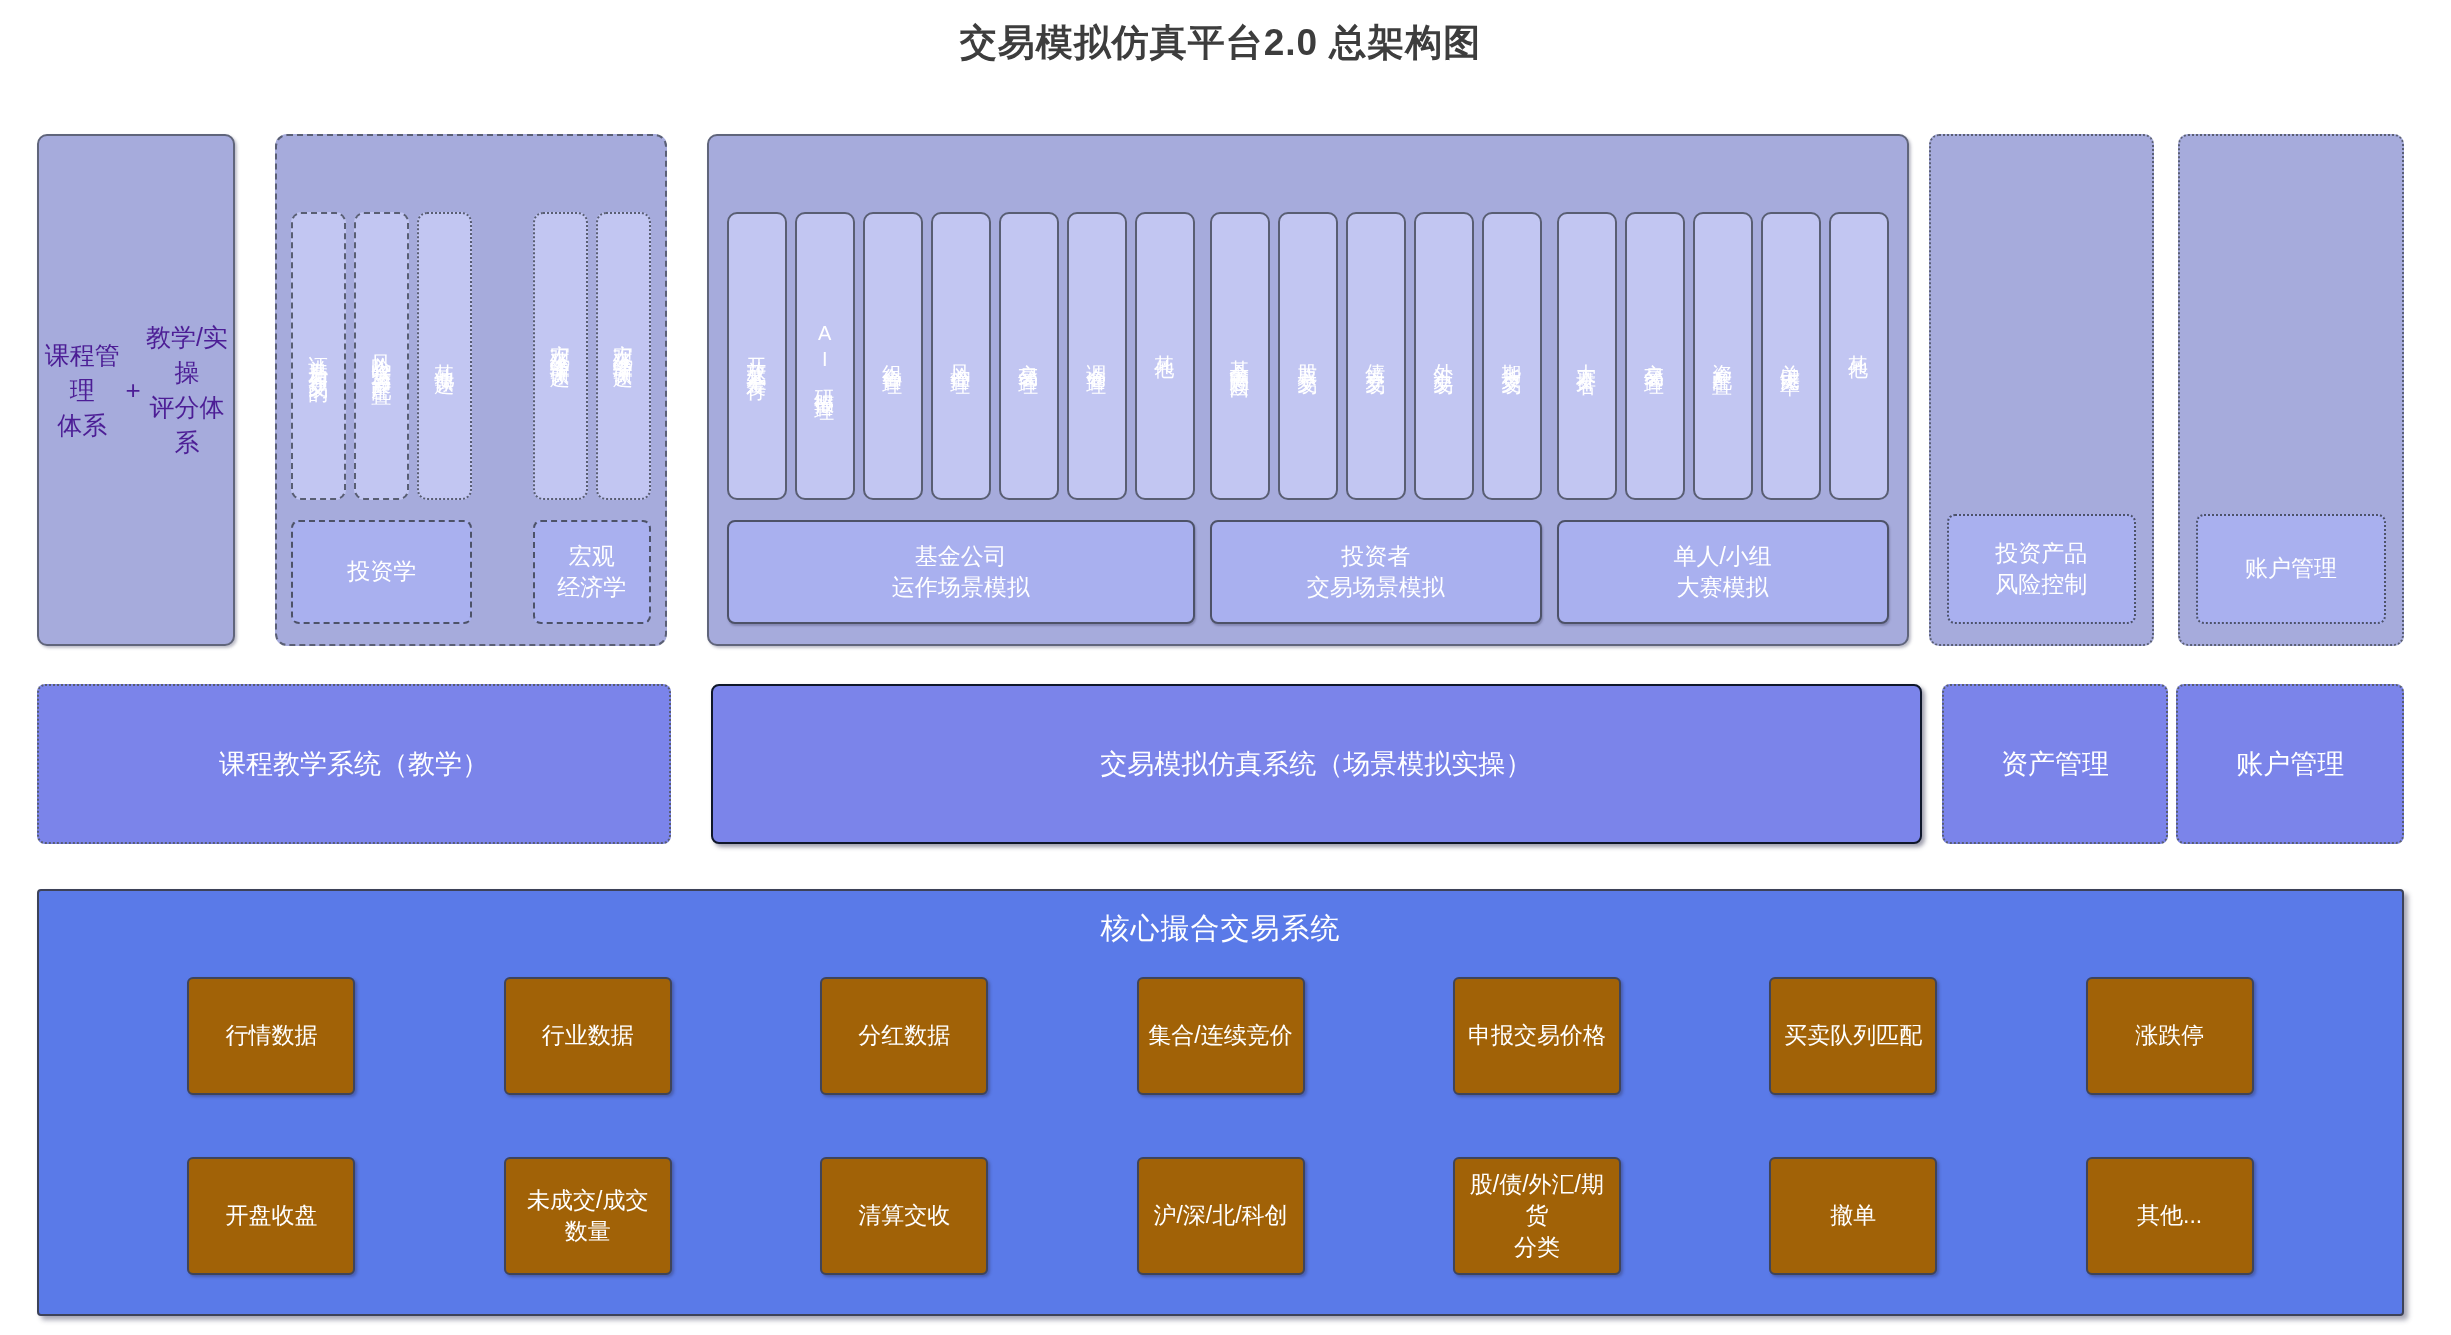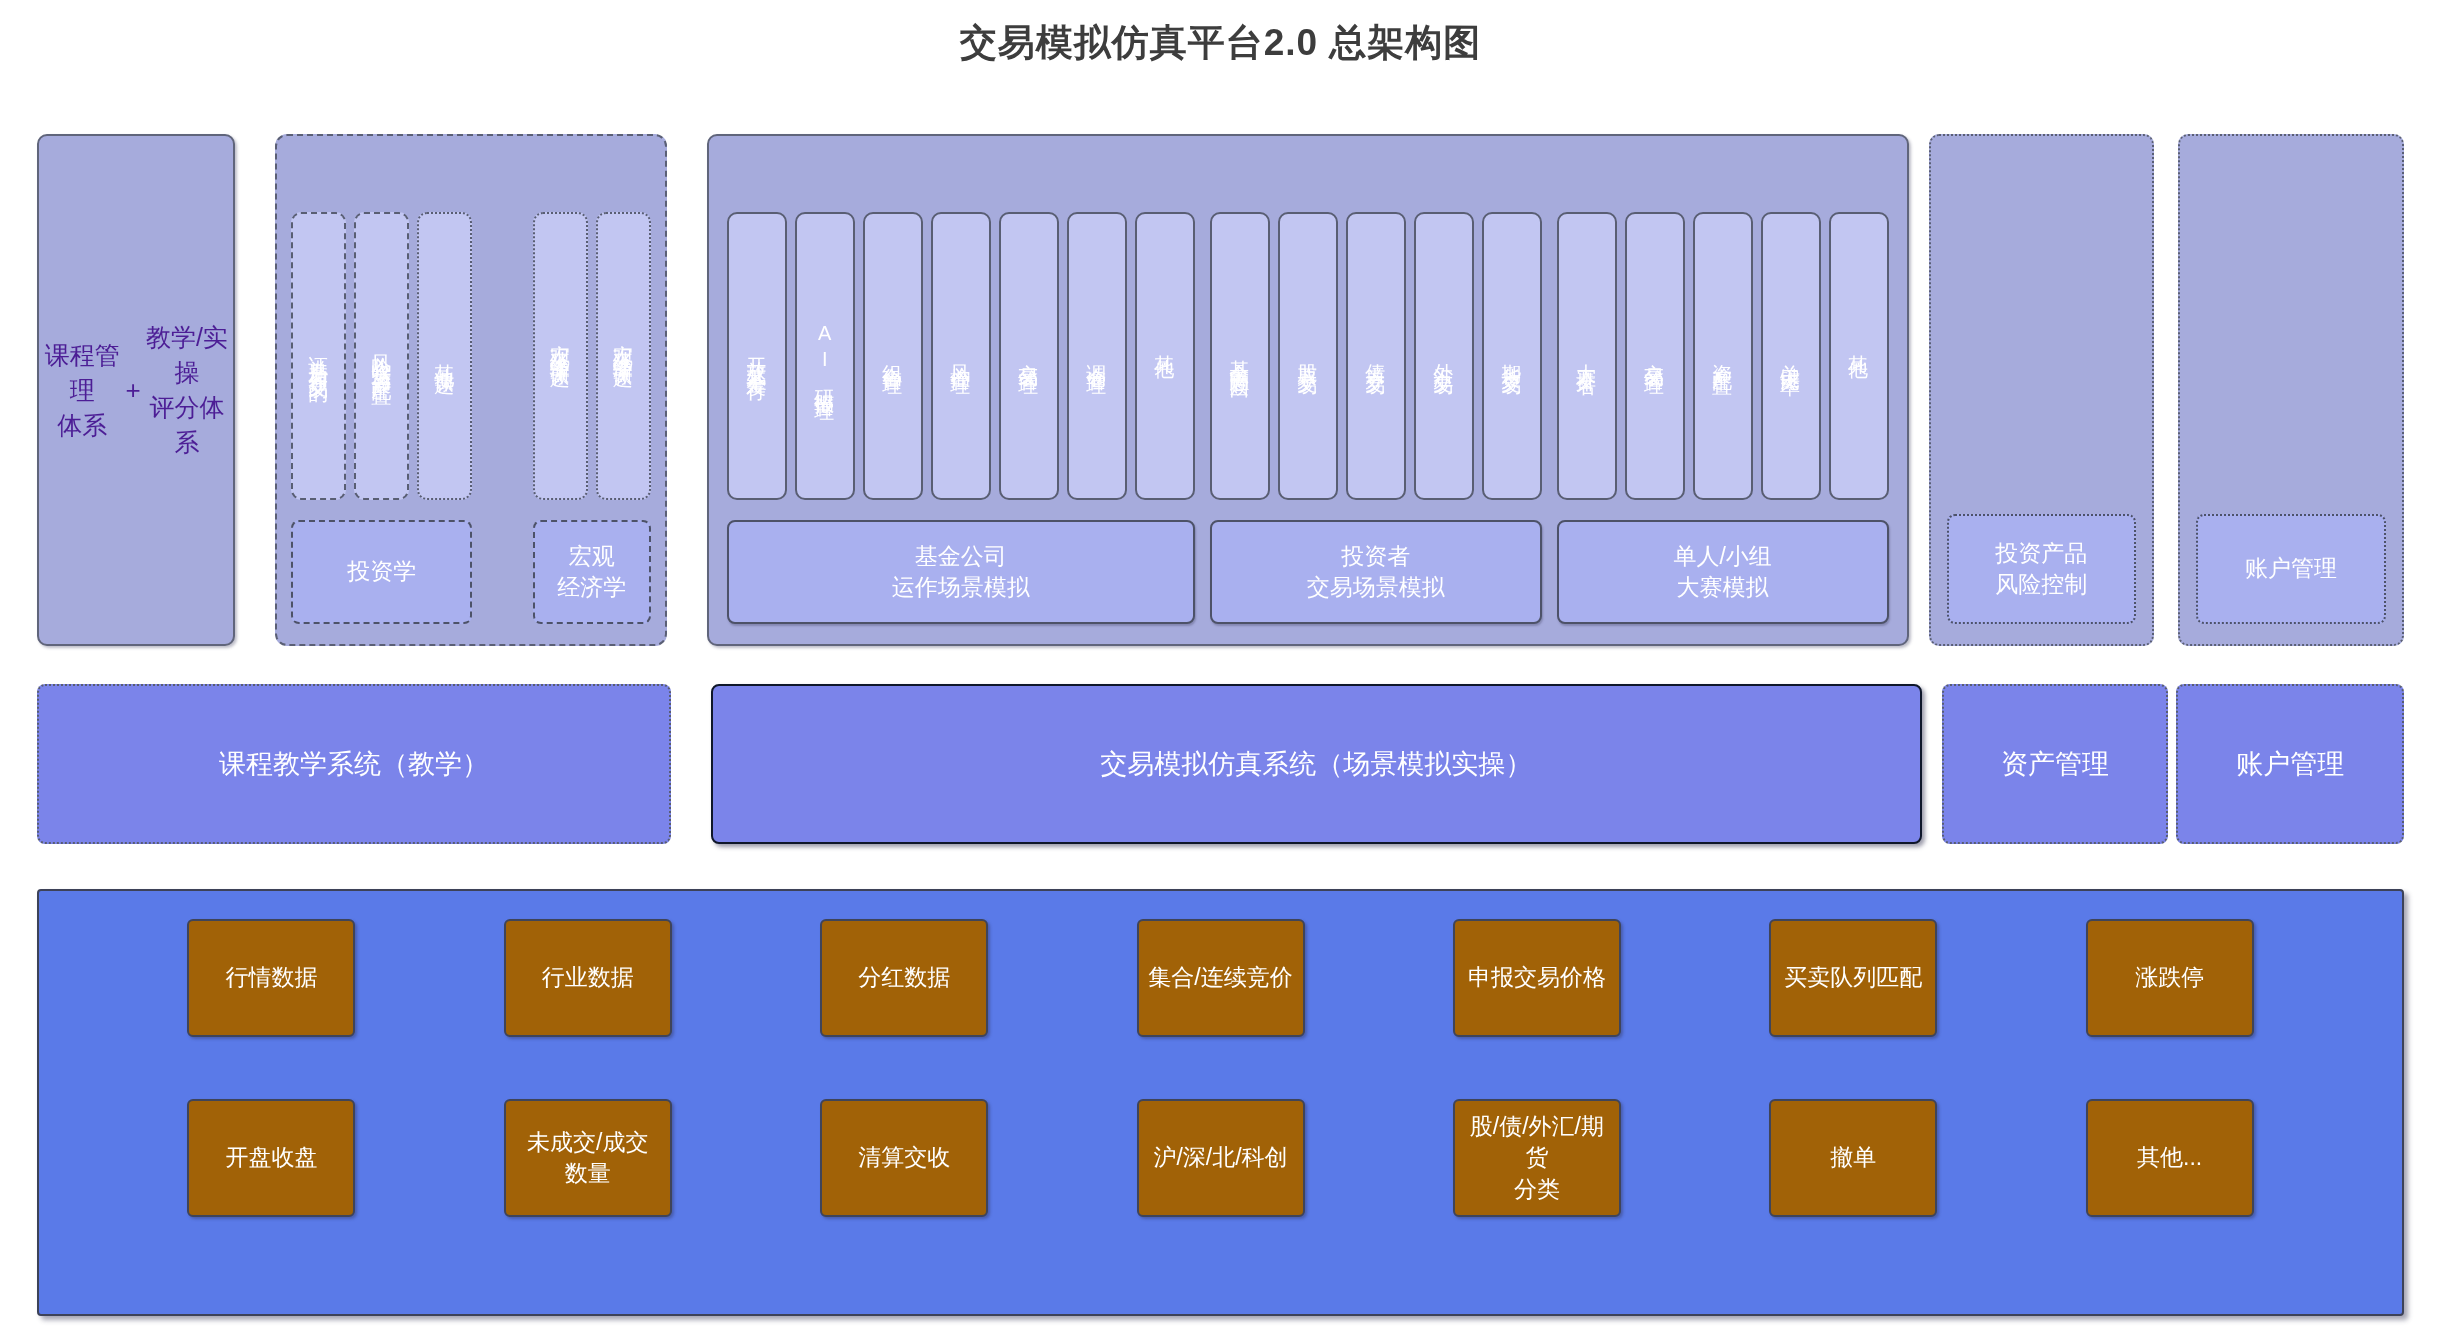--- a/index.html
+++ b/index.html
@@ -179,20 +179,21 @@
   </div>
 
   <div class="mid-row">
     <div class="mid-box mid-teach">课程教学系统（教学）</div>
     <div class="mid-box mid-sim">交易模拟仿真系统（场景模拟实操）</div>
     <div class="mid-box mid-asset">资产管理</div>
     <div class="mid-box mid-acct">账户管理</div>
   </div>
 
   <div class="bottom">
+    <div class="bottom-title">核心撮合交易系统</div>
     <div class="bottom-grid">
       <div class="bcell">行情数据</div>
       <div class="bcell">行业数据</div>
       <div class="bcell">分红数据</div>
       <div class="bcell">集合/连续竞价</div>
       <div class="bcell">申报交易价格</div>
       <div class="bcell">买卖队列匹配</div>
       <div class="bcell">涨跌停</div>
       <div class="bcell">开盘收盘</div>
       <div class="bcell">未成交/成交

